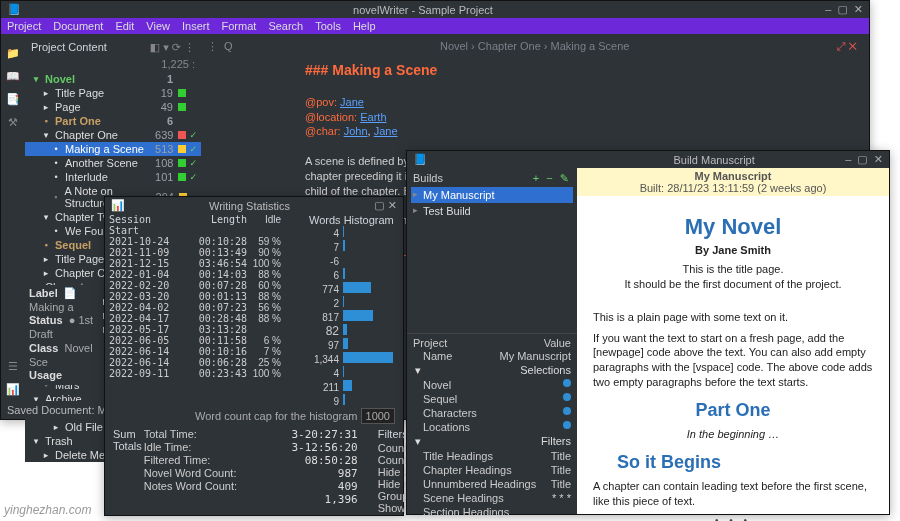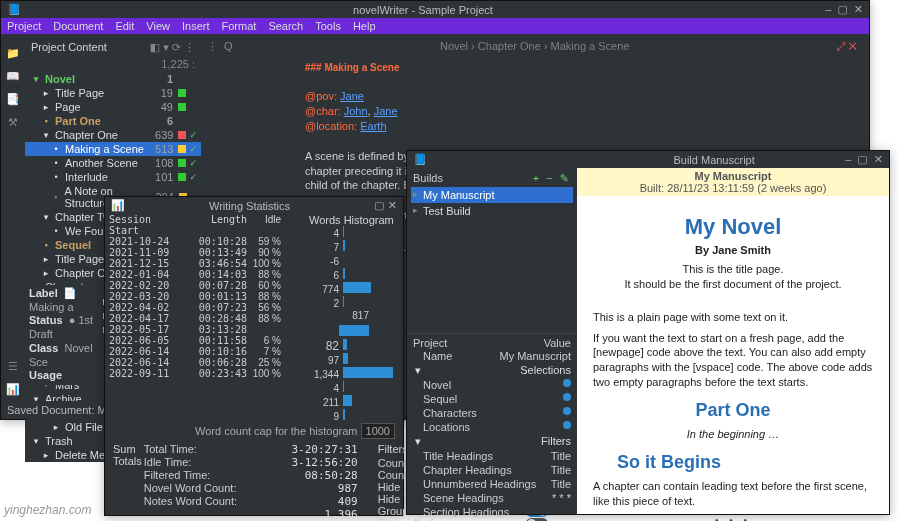--- a/index.html
+++ b/index.html
@@ -16,21 +16,21 @@
 .tree .row .count { margin-left: auto; color: #9aa0a6; padding-right: 2px; }
 .tree .row.sel { background: #2f6fcf; color: #fff; }
 .tree .row.hdrRow { color: #64c864; font-weight: 600; }
 .tree .row.brown { color: #c8a064; font-weight: 600; }
 .tree .row .fileIcon { width: 10px; text-align: center; margin-right: 4px; font-size: 9px; }
 .sq { width: 8px; height: 8px; margin-left: 3px; display: inline-block; }
 .sq.g { background: #3c3; } .sq.r { background: #e55; } .sq.y { background: #fc3; } .sq.gr { background: #888; }
 .tree .row .tick { margin-left: 3px; color: #6c6; font-size: 9px; }
 .editorHead { position: absolute; left: 200px; right: 6px; top: 36px; height: 18px; background: #2e3338; display: flex; align-items: center; justify-content: space-between; padding: 0 6px; color: #7a8088; }
 .editorBody { position: absolute; left: 208px; right: 6px; top: 54px; color: #cfcfcf; padding: 6px 6px 10px 96px; line-height: 1.35; background: #2e3338; }
-.heading { color: #ff6a3c; font-weight: 600; font-size: 10px; }
+.heading { color: #ff6a3c; font-weight: 600; font-size: 14px; }
 .kw { color: #ff6a3c; }
 .link { color: #5aa0ff; text-decoration: underline; }
 .emText { color: #ff6a3c; }
 .labelCell { position: absolute; left: 24px; bottom: 34px; width: 78px; background: #2e3338; color: #aaa; font-size: 10px; line-height: 1.25; padding: 2px 4px; }
 .labelCell b { color: #ddd; }
 .statusbar { position: absolute; left: 0; right: 0; bottom: 0; height: 18px; background: #2e3338; color: #bbb; padding: 2px 6px; display: flex; align-items: center; }
 
 
 .stats .content { display: flex; background: #2e3338; }
 .stats .tbl { width: 200px; }
@@ -318,22 +318,22 @@
 
   <div class="editorHead">
     <span style="color:#888;">⋮ &nbsp;Q</span>
     <span>Novel  ›  Chapter One  ›  Making a Scene</span>
     <span style="color:#e55;">⤢ ✕</span>
   </div>
   <div class="editorBody">
     <div class="heading">### Making a Scene</div>
     <br>
     <div><span class="kw">@pov:</span> <span class="link">Jane</span></div>
+    <div><span class="kw">@location:</span> <span class="link">Earth</span></div>
     <div><span class="kw">@char:</span> <span class="link">John</span>, <span class="link">Jane</span></div>
-    <div><span class="kw">@location:</span> <span class="link">Earth</span></div>
     <br>
     <div>A scene is defined by a level three heading, like the one at the top of this page. The scene will be assigned to the chapter preceding it in the project tree. The scene document can be sorted after the chapter document, or as a child of the chapter. Both result in the same output in the end, so it is a matter of preference.</div>
     <br>
     <div>
       <span>Each paragraph in the scene i</span><br>
       <span>like **</span><span class="emText">bold</span><span>**, _</span><span class="emText" style="font-style:italic;">italic</span><span>_ and **</span><br>
       <span class="emText">support for _</span><span class="emText" style="font-style:italic;">nested</span><span class="emText">_ </span><span class="emText">empha</span>
     </div>
   </div>
 
@@ -464,21 +464,21 @@
               <div class="bar" style="width:27.5px;"></div>
             </div>
           </div>
           <div>
             <div style="display:flex;align-items:center;gap:4px;">
               <span style="width:30px;text-align:right;font-size:10px;color:#ccc;">2</span>
               <div class="bar" style="width:0.5px;"></div>
             </div>
           </div>
           <div>
-            <div style="display:flex;align-items:center;gap:4px;flex-direction:column;">
+            <div style="display:flex;align-items:center;gap:4px;">
               <span style="width:30px;text-align:right;font-size:10px;color:#ccc;">817</span>
               <div class="bar" style="width:30px;"></div>
             </div>
           </div>
           <div>
             <div style="display:flex;align-items:center;gap:4px;">
               <span style="width:30px;text-align:right;font-size:12px;color:#ccc;">82</span>
               <div class="bar" style="width:4px;"></div>
             </div>
           </div>

